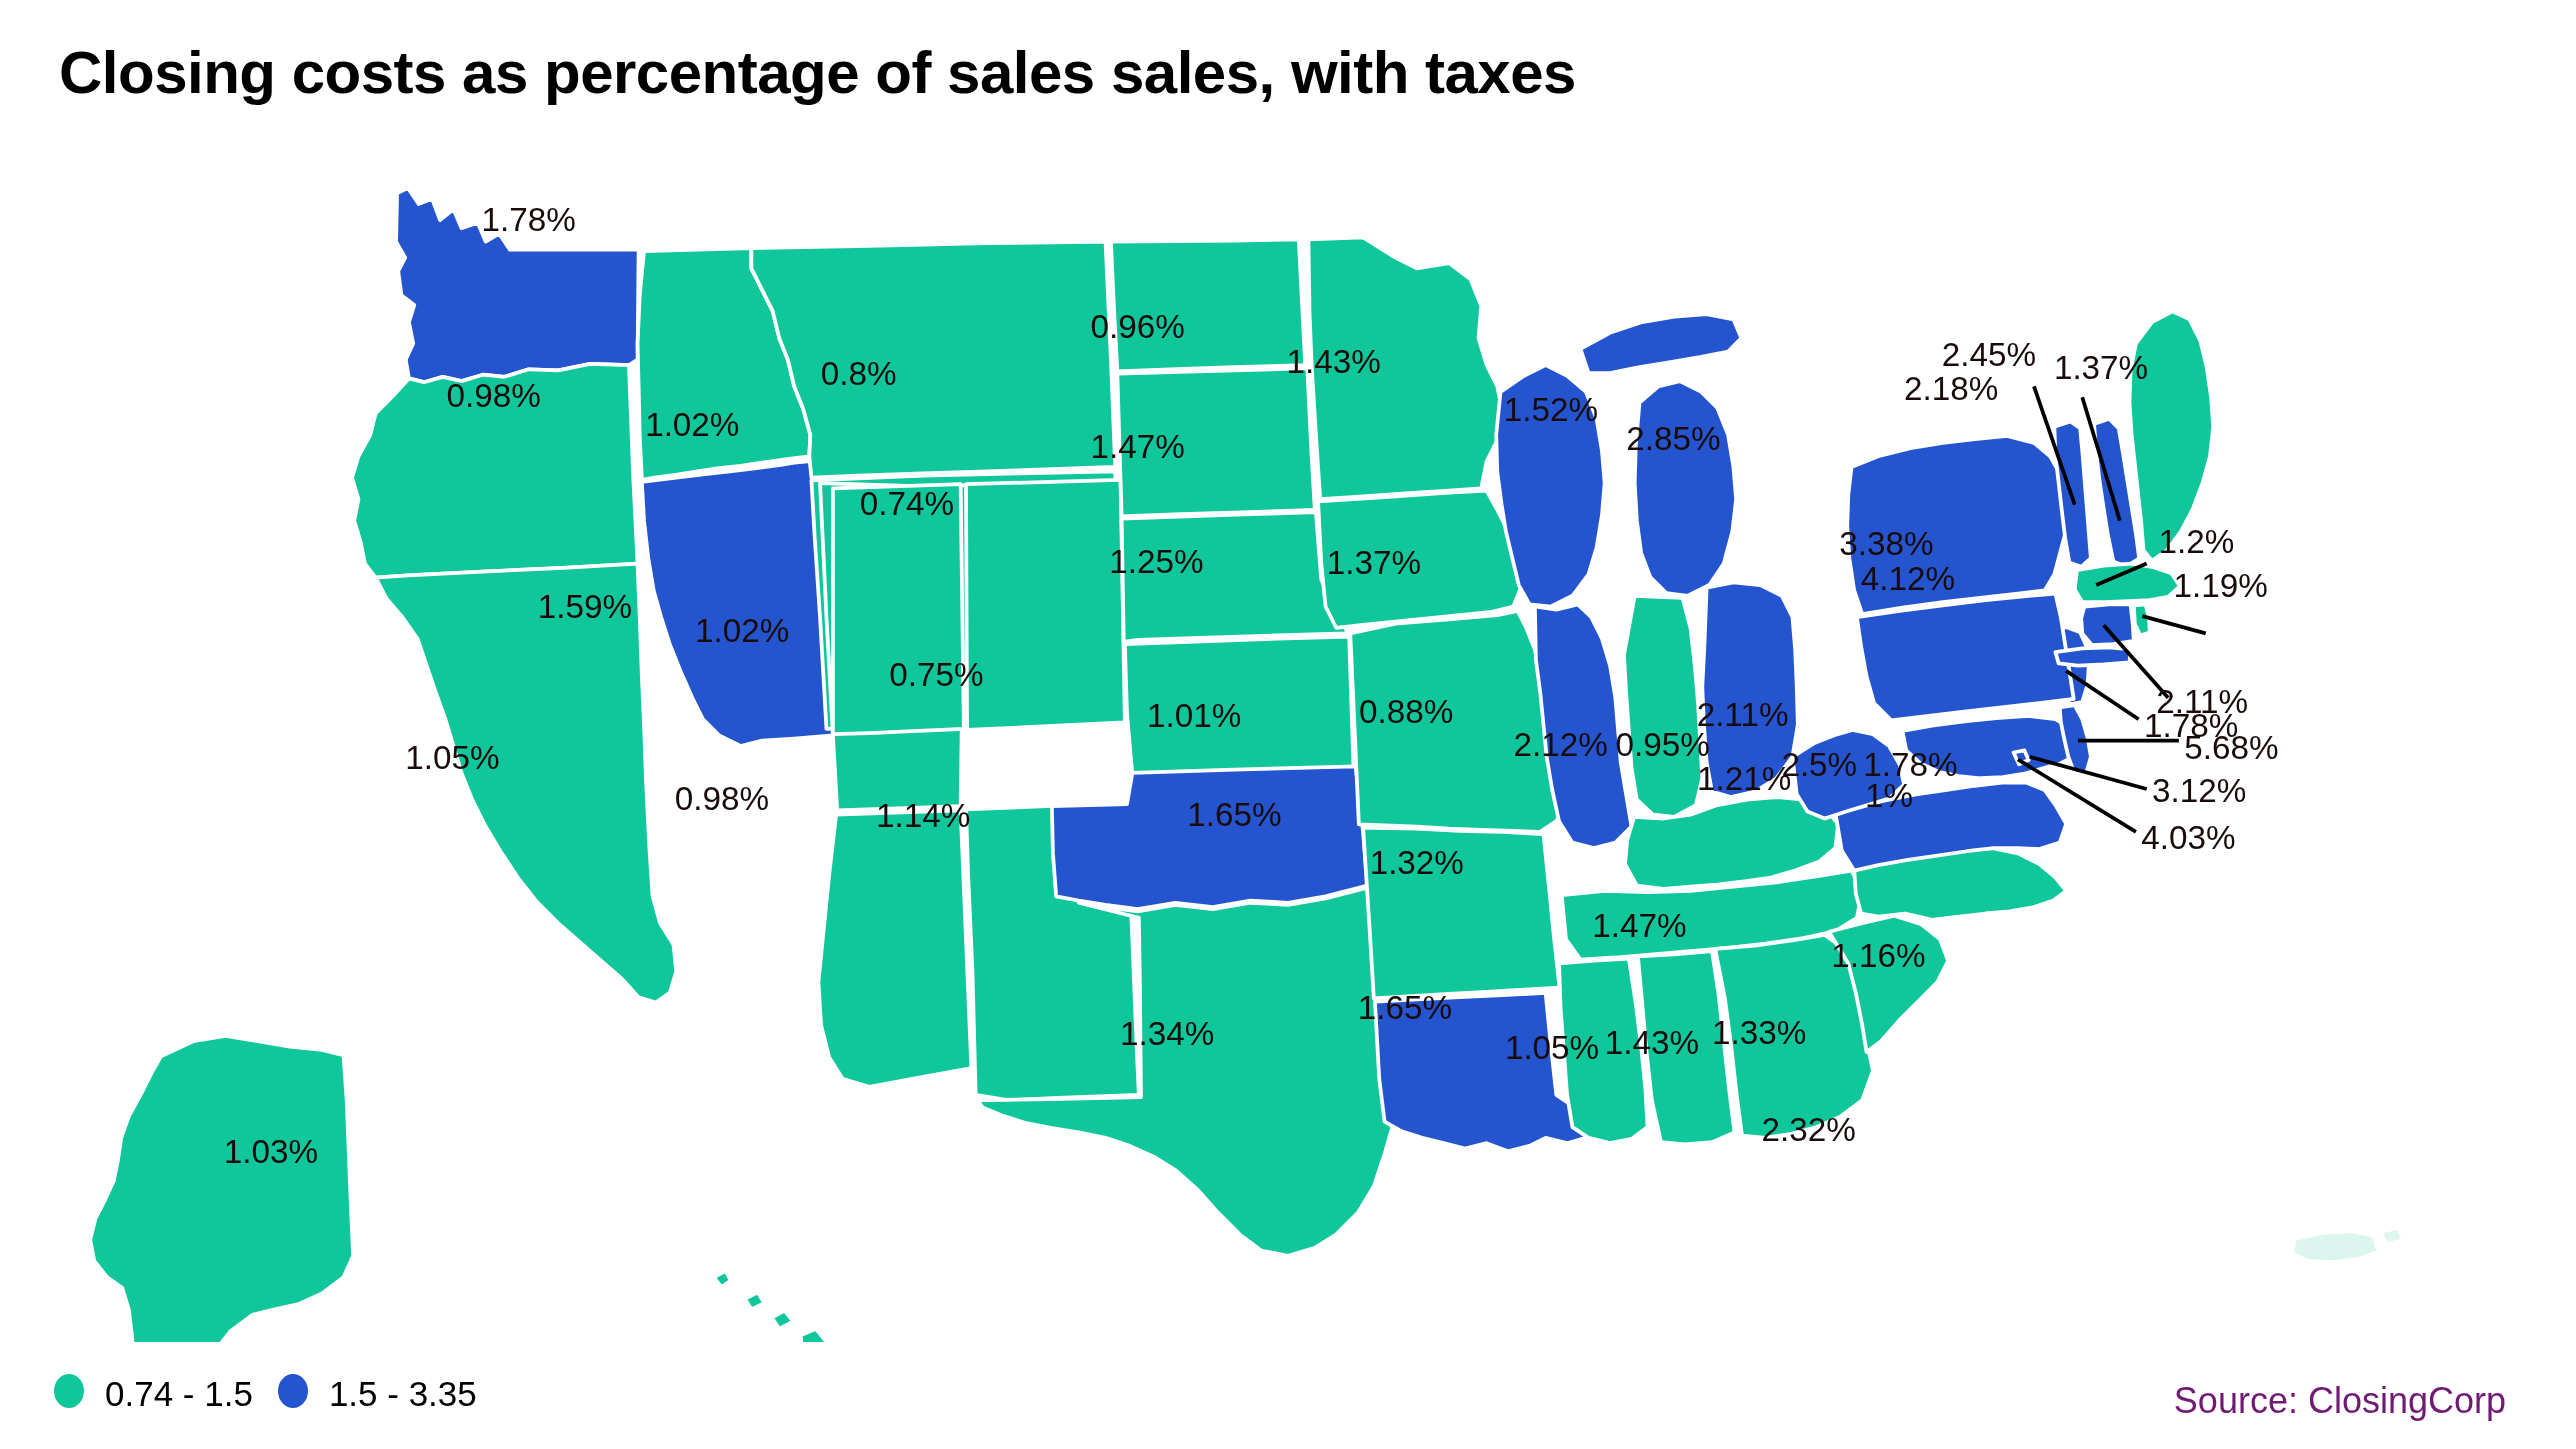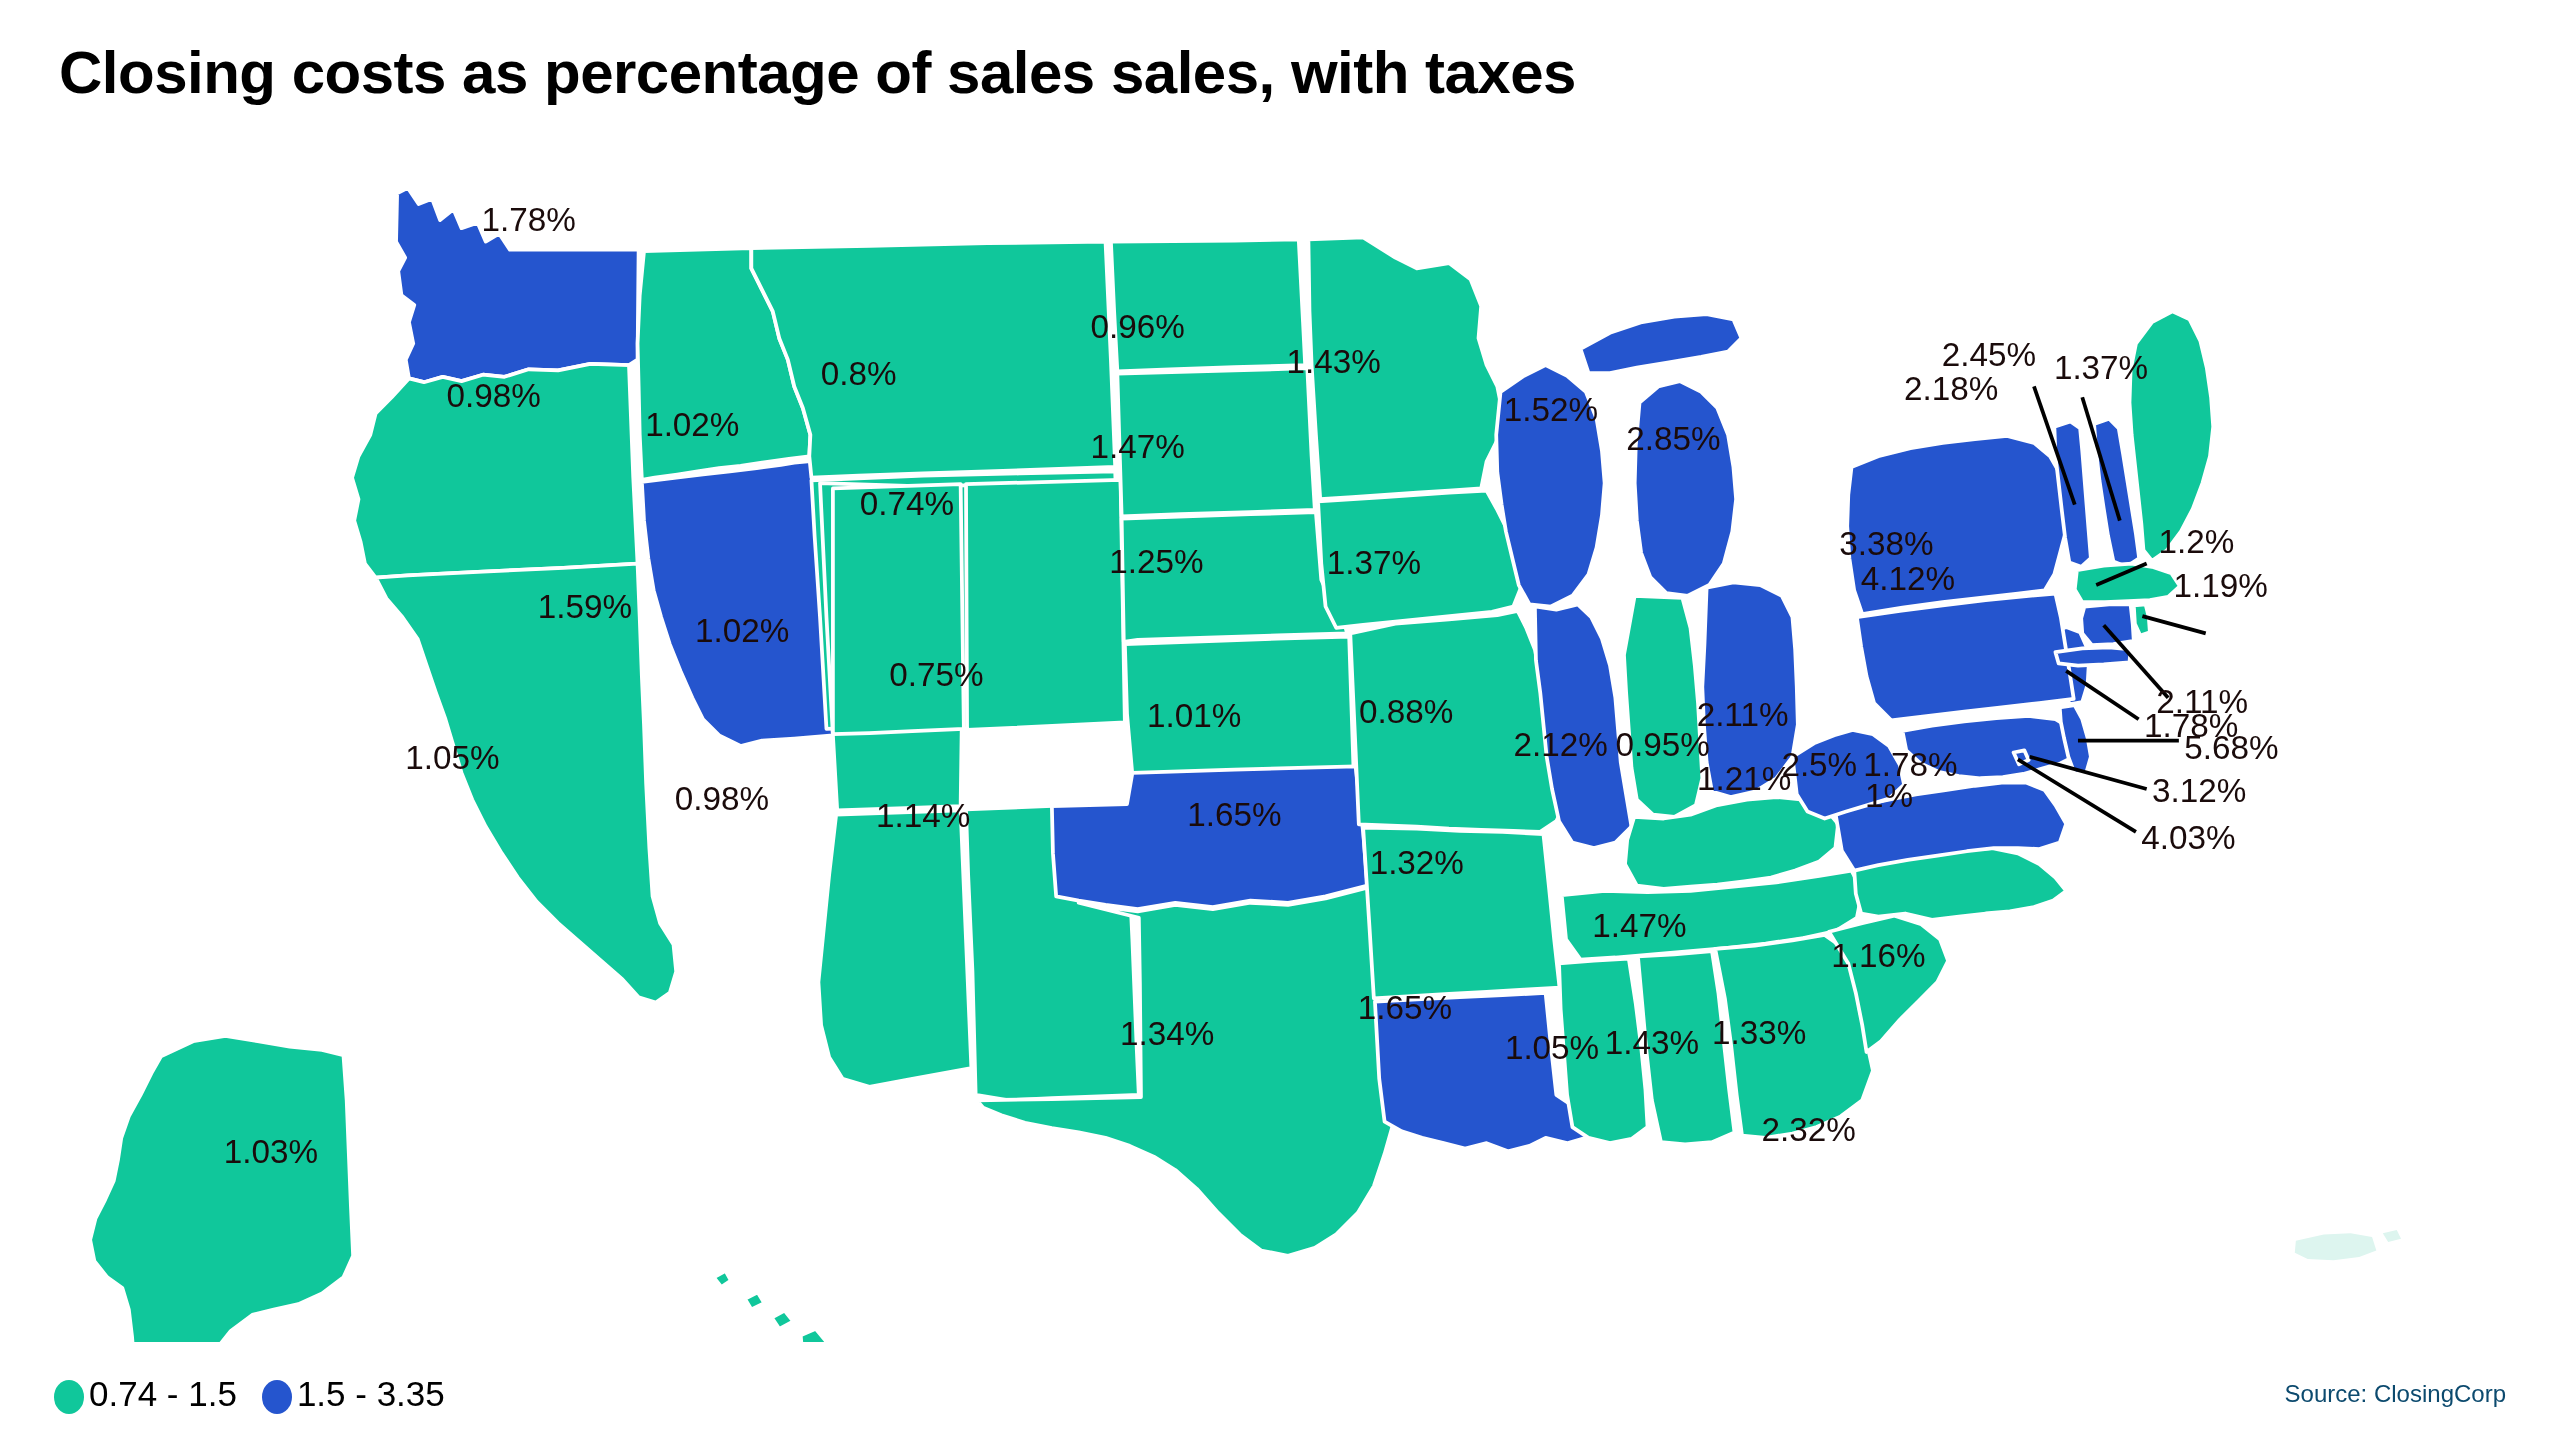--- a/index.html
+++ b/index.html
@@ -17,27 +17,27 @@
   .hi{fill:#2555CE;}
   .nodata{fill:#DDF5EF;stroke:none;}
 
   .vlabel{font-family:"Liberation Sans","DejaVu Sans",sans-serif;
           font-size:62px;fill:#1a0b0b;text-anchor:middle;dominant-baseline:middle;}
   .callout{font-family:"Liberation Sans","DejaVu Sans",sans-serif;
            font-size:62px;fill:#1a0b0b;text-anchor:start;dominant-baseline:middle;}
   .leader{stroke:#000000;stroke-width:7;fill:none;}
 
   #legend{position:absolute;left:54px;top:1374px;display:flex;align-items:center;gap:25px;}
-  .lgitem{display:flex;align-items:flex-end;gap:5px;}
+  .lgitem{display:flex;align-items:flex-start;gap:21px;}
   .swatch{width:30px;height:34px;border-radius:50%;}
   .sw-lo{background:#10C79B;}
   .sw-hi{background:#2555CE;}
   .lglabel{font-size:35px;color:#000000;white-space:nowrap;}
 
-  #source{position:absolute;right:70px;top:1380px;font-size:24px;color:#0c4a6e;white-space:nowrap;}
+  #source{position:absolute;right:70px;top:1380px;font-size:36px;color:#701a75;white-space:nowrap;}
 </style>
 </head>
 <body>
 
 <div id="title">Closing costs as percentage of sales sales, with taxes</div>
 
 <div id="mapwrap">
 <svg id="usmap" viewBox="0 0 4800 2250" xmlns="http://www.w3.org/2000/svg">
 
   <g>

